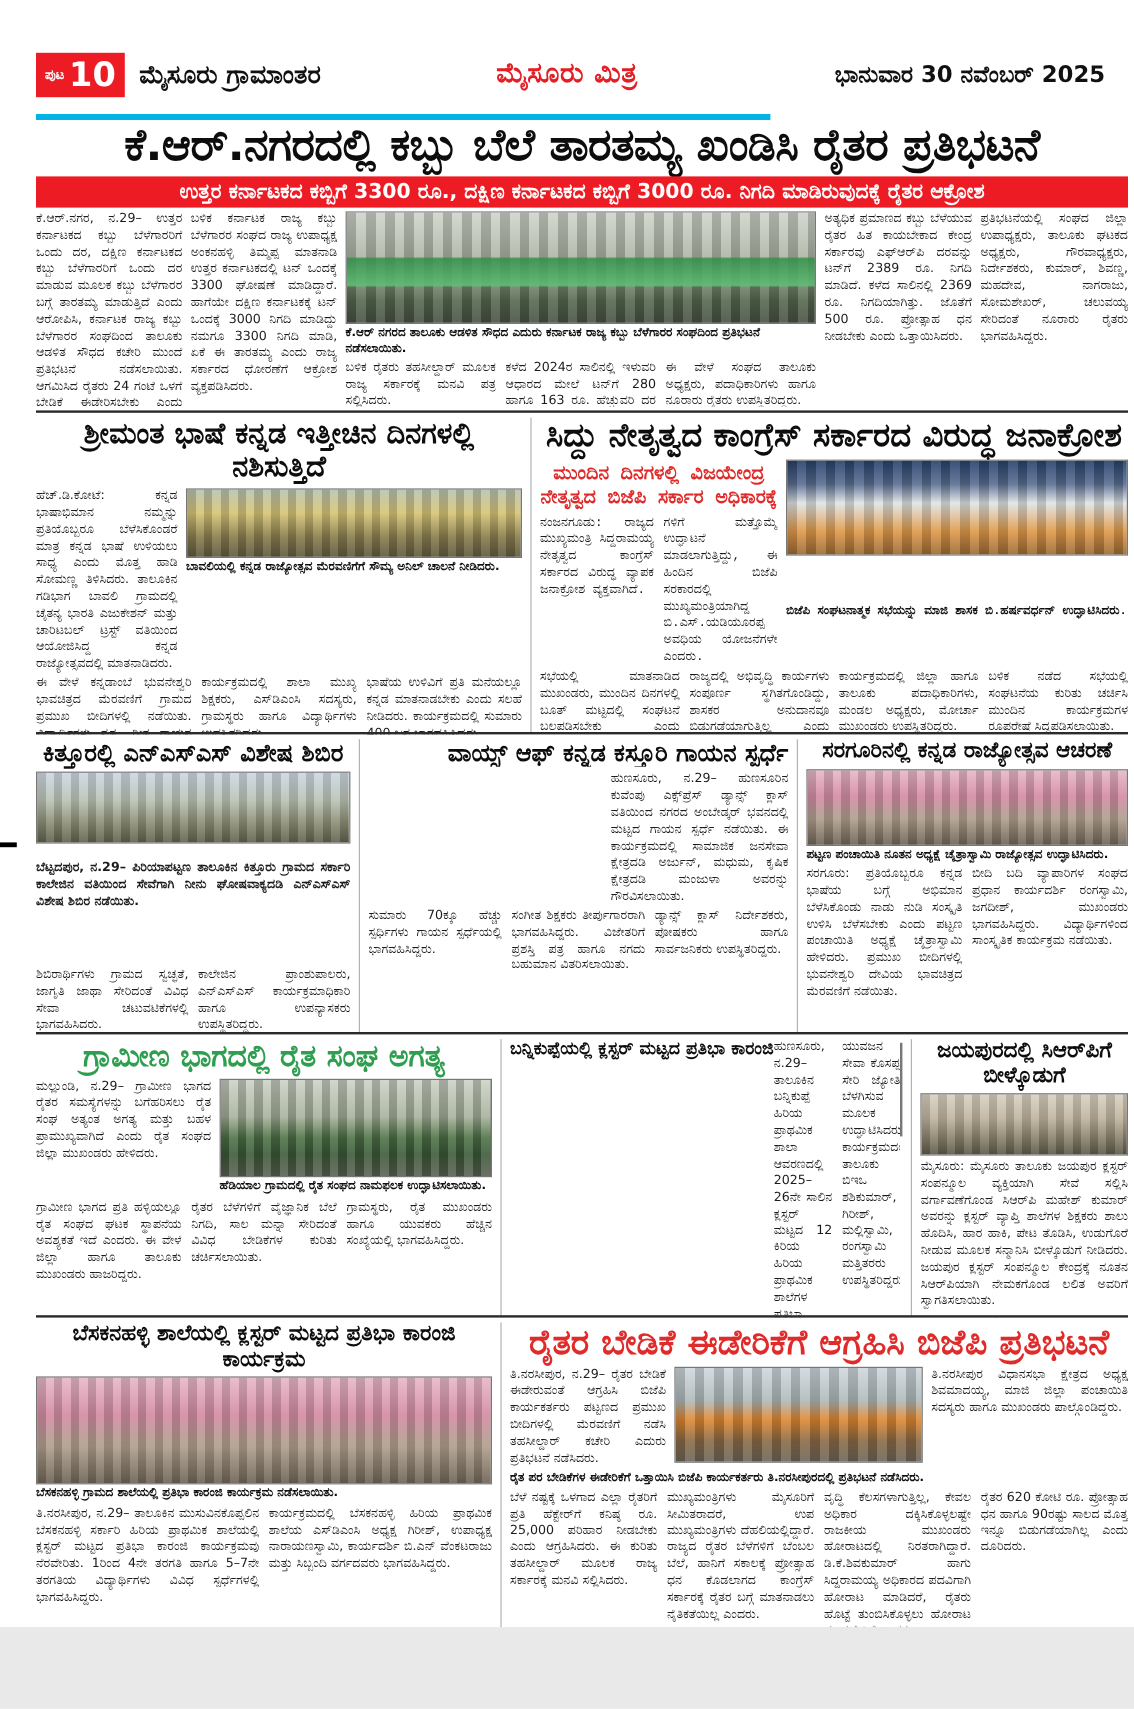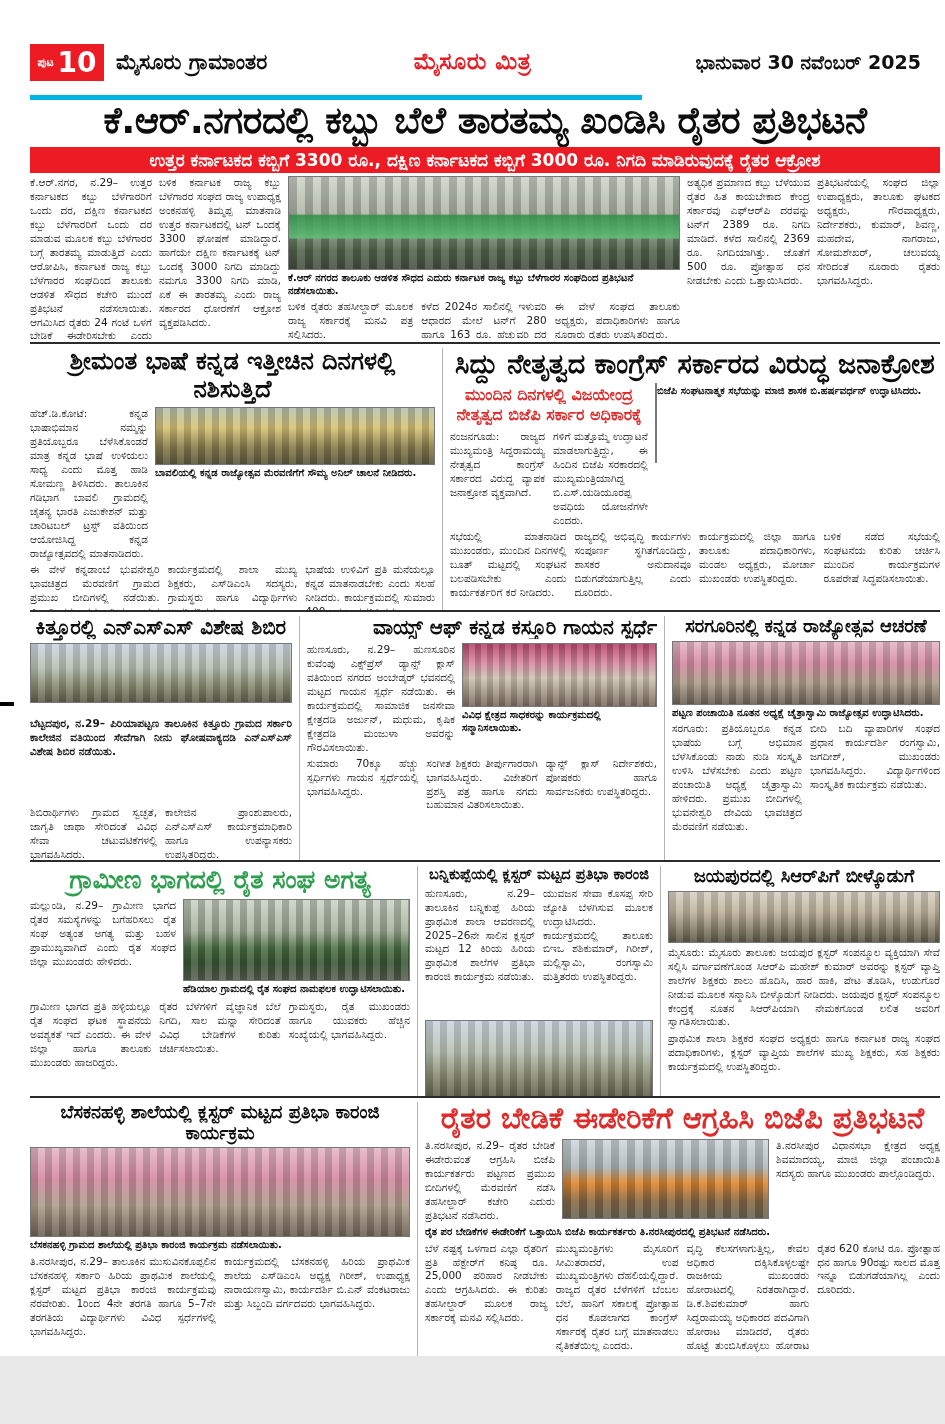--- a/index.html
+++ b/index.html
@@ -109,29 +109,29 @@
         </div>
         <div class="cols" style="flex:1;margin-top:2px;">
           <p class="col">ಈ ವೇಳೆ ಕನ್ನಡಾಂಬೆ ಭುವನೇಶ್ವರಿ ಭಾವಚಿತ್ರದ ಮೆರವಣಿಗೆ ಗ್ರಾಮದ ಪ್ರಮುಖ ಬೀದಿಗಳಲ್ಲಿ ನಡೆಯಿತು. ವಿದ್ಯಾರ್ಥಿಗಳು ನೃತ್ಯ, ಗೀತ ಗಾಯನ ಪ್ರದರ್ಶಿಸಿದರು.</p>
           <p class="col">ಕಾರ್ಯಕ್ರಮದಲ್ಲಿ ಶಾಲಾ ಮುಖ್ಯ ಶಿಕ್ಷಕರು, ಎಸ್‌ಡಿಎಂಸಿ ಸದಸ್ಯರು, ಗ್ರಾಮಸ್ಥರು ಹಾಗೂ ವಿದ್ಯಾರ್ಥಿಗಳು ಉಪಸ್ಥಿತರಿದ್ದರು.</p>
           <p class="col">ಭಾಷೆಯ ಉಳಿವಿಗೆ ಪ್ರತಿ ಮನೆಯಲ್ಲೂ ಕನ್ನಡ ಮಾತನಾಡಬೇಕು ಎಂದು ಸಲಹೆ ನೀಡಿದರು. ಕಾರ್ಯಕ್ರಮದಲ್ಲಿ ಸುಮಾರು 400 ಜನ ಭಾಗವಹಿಸಿದ್ದರು.</p>
         </div>
       </div>
       <div class="vr"></div>
       <div style="flex:1;display:flex;flex-direction:column;">
         <div class="hl" style="font-size:27px;">ಸಿದ್ದು ನೇತೃತ್ವದ ಕಾಂಗ್ರೆಸ್ ಸರ್ಕಾರದ ವಿರುದ್ಧ ಜನಾಕ್ರೋಶ</div>
-        <div class="row" style="flex:0 0 96px;">
+        <div class="row" style="flex:0 0 96px;font-family:Liberation Mono, monospace;">
           <div style="flex:0 0 198px;display:flex;flex-direction:column;">
             <div class="subhead-red">ಮುಂದಿನ ದಿನಗಳಲ್ಲಿ ವಿಜಯೇಂದ್ರ ನೇತೃತ್ವದ ಬಿಜೆಪಿ ಸರ್ಕಾರ ಅಧಿಕಾರಕ್ಕೆ</div>
             <div class="cols" style="flex:1;">
               <p class="col">ನಂಜನಗೂಡು: ರಾಜ್ಯದ ಮುಖ್ಯಮಂತ್ರಿ ಸಿದ್ದರಾಮಯ್ಯ ನೇತೃತ್ವದ ಕಾಂಗ್ರೆಸ್ ಸರ್ಕಾರದ ವಿರುದ್ಧ ವ್ಯಾಪಕ ಜನಾಕ್ರೋಶ ವ್ಯಕ್ತವಾಗಿದೆ.</p>
               <p class="col">ಗಳಿಗೆ ಮತ್ತೊಮ್ಮೆ ಉದ್ಘಾಟನೆ ಮಾಡಲಾಗುತ್ತಿದ್ದು, ಈ ಹಿಂದಿನ ಬಿಜೆಪಿ ಸರಕಾರದಲ್ಲಿ ಮುಖ್ಯಮಂತ್ರಿಯಾಗಿದ್ದ ಬಿ.ಎಸ್.ಯಡಿಯೂರಪ್ಪ ಅವಧಿಯ ಯೋಜನೆಗಳೇ ಎಂದರು.</p>
             </div>
           </div>
-          <div style="flex:1;display:flex;flex-direction:row;">
+          <div style="flex:1;display:flex;flex-direction:column;gap:40px;">
             <div class="photo ph-saffron" style="height:78px;"></div>
             <div class="cap">ಬಿಜೆಪಿ ಸಂಘಟನಾತ್ಮಕ ಸಭೆಯನ್ನು ಮಾಜಿ ಶಾಸಕ ಬಿ.ಹರ್ಷವರ್ಧನ್ ಉದ್ಘಾಟಿಸಿದರು.</div>
           </div>
         </div>
         <div class="cols" style="flex:1;margin-top:2px;">
           <p class="col">ಸಭೆಯಲ್ಲಿ ಮಾತನಾಡಿದ ಮುಖಂಡರು, ಮುಂದಿನ ದಿನಗಳಲ್ಲಿ ಬೂತ್ ಮಟ್ಟದಲ್ಲಿ ಸಂಘಟನೆ ಬಲಪಡಿಸಬೇಕು ಎಂದು ಕಾರ್ಯಕರ್ತರಿಗೆ ಕರೆ ನೀಡಿದರು.</p>
           <p class="col">ರಾಜ್ಯದಲ್ಲಿ ಅಭಿವೃದ್ಧಿ ಕಾರ್ಯಗಳು ಸಂಪೂರ್ಣ ಸ್ಥಗಿತಗೊಂಡಿದ್ದು, ಶಾಸಕರ ಅನುದಾನವೂ ಬಿಡುಗಡೆಯಾಗುತ್ತಿಲ್ಲ ಎಂದು ದೂರಿದರು.</p>
           <p class="col">ಕಾರ್ಯಕ್ರಮದಲ್ಲಿ ಜಿಲ್ಲಾ ಹಾಗೂ ತಾಲೂಕು ಪದಾಧಿಕಾರಿಗಳು, ಮಂಡಲ ಅಧ್ಯಕ್ಷರು, ಮೋರ್ಚಾ ಮುಖಂಡರು ಉಪಸ್ಥಿತರಿದ್ದರು.</p>
           <p class="col">ಬಳಿಕ ನಡೆದ ಸಭೆಯಲ್ಲಿ ಸಂಘಟನೆಯ ಕುರಿತು ಚರ್ಚಿಸಿ ಮುಂದಿನ ಕಾರ್ಯಕ್ರಮಗಳ ರೂಪರೇಷೆ ಸಿದ್ಧಪಡಿಸಲಾಯಿತು.</p>
         </div>
@@ -148,24 +148,20 @@
         <div class="cols" style="flex:1;margin-top:3px;align-items:flex-end;">
           <p class="col">ಶಿಬಿರಾರ್ಥಿಗಳು ಗ್ರಾಮದ ಸ್ವಚ್ಛತೆ, ಜಾಗೃತಿ ಜಾಥಾ ಸೇರಿದಂತೆ ವಿವಿಧ ಸೇವಾ ಚಟುವಟಿಕೆಗಳಲ್ಲಿ ಭಾಗವಹಿಸಿದರು.</p>
           <p class="col">ಕಾಲೇಜಿನ ಪ್ರಾಂಶುಪಾಲರು, ಎನ್ಎಸ್ಎಸ್ ಕಾರ್ಯಕ್ರಮಾಧಿಕಾರಿ ಹಾಗೂ ಉಪನ್ಯಾಸಕರು ಉಪಸ್ಥಿತರಿದ್ದರು.</p>
         </div>
       </div>
       <div class="vr"></div>
       <div style="flex:0 0 350px;display:flex;flex-direction:column;align-items:flex-end;">
         <div class="hl nowrap" style="font-size:20px;overflow:hidden;">ವಾಯ್ಸ್ ಆಫ್ ಕನ್ನಡ ಕಸ್ತೂರಿ ಗಾಯನ ಸ್ಪರ್ಧೆ</div>
         <div class="row" style="flex:0 0 86px;">
           <p class="col" style="flex:0 0 148px;">ಹುಣಸೂರು, ನ.29– ಹುಣಸೂರಿನ ಕುವೆಂಪು ಎಕ್ಸ್‌ಪ್ರೆಸ್ ಡ್ಯಾನ್ಸ್ ಕ್ಲಾಸ್ ವತಿಯಿಂದ ನಗರದ ಅಂಬೇಡ್ಕರ್ ಭವನದಲ್ಲಿ ಮಟ್ಟದ ಗಾಯನ ಸ್ಪರ್ಧೆ ನಡೆಯಿತು. ಈ ಕಾರ್ಯಕ್ರಮದಲ್ಲಿ ಸಾಮಾಜಿಕ ಜನಸೇವಾ ಕ್ಷೇತ್ರದಡಿ ಅರ್ಜುನ್, ಮಧುಮ, ಕೃಷಿಕ ಕ್ಷೇತ್ರದಡಿ ಮಂಜುಳಾ ಅವರನ್ನು ಗೌರವಿಸಲಾಯಿತು.</p>
-          <div style="flex:1;display:flex;flex-direction:column;">
-            <div class="photo ph-stage" style="height:62px;"></div>
-            <div class="cap">ವಿವಿಧ ಕ್ಷೇತ್ರದ ಸಾಧಕರನ್ನು ಕಾರ್ಯಕ್ರಮದಲ್ಲಿ ಸನ್ಮಾನಿಸಲಾಯಿತು.</div>
-          </div>
         </div>
         <div class="cols" style="flex:1;margin-top:2px;">
           <p class="col">ಸುಮಾರು 70ಕ್ಕೂ ಹೆಚ್ಚು ಸ್ಪರ್ಧಿಗಳು ಗಾಯನ ಸ್ಪರ್ಧೆಯಲ್ಲಿ ಭಾಗವಹಿಸಿದ್ದರು.</p>
           <p class="col">ಸಂಗೀತ ಶಿಕ್ಷಕರು ತೀರ್ಪುಗಾರರಾಗಿ ಭಾಗವಹಿಸಿದ್ದರು. ವಿಜೇತರಿಗೆ ಪ್ರಶಸ್ತಿ ಪತ್ರ ಹಾಗೂ ನಗದು ಬಹುಮಾನ ವಿತರಿಸಲಾಯಿತು.</p>
           <p class="col">ಡ್ಯಾನ್ಸ್ ಕ್ಲಾಸ್ ನಿರ್ದೇಶಕರು, ಪೋಷಕರು ಹಾಗೂ ಸಾರ್ವಜನಿಕರು ಉಪಸ್ಥಿತರಿದ್ದರು.</p>
         </div>
       </div>
       <div class="vr"></div>
       <div style="flex:1;display:flex;flex-direction:column;">
         <div class="hl" style="font-size:18px;">ಸರಗೂರಿನಲ್ಲಿ ಕನ್ನಡ ರಾಜ್ಯೋತ್ಸವ ಆಚರಣೆ</div>
@@ -190,21 +186,21 @@
             <div class="cap">ಹೆಡಿಯಾಲ ಗ್ರಾಮದಲ್ಲಿ ರೈತ ಸಂಘದ ನಾಮಫಲಕ ಉದ್ಘಾಟಿಸಲಾಯಿತು.</div>
           </div>
         </div>
         <div class="cols" style="flex:1;margin-top:2px;">
           <p class="col">ಗ್ರಾಮೀಣ ಭಾಗದ ಪ್ರತಿ ಹಳ್ಳಿಯಲ್ಲೂ ರೈತ ಸಂಘದ ಘಟಕ ಸ್ಥಾಪನೆಯ ಅವಶ್ಯಕತೆ ಇದೆ ಎಂದರು. ಈ ವೇಳೆ ಜಿಲ್ಲಾ ಹಾಗೂ ತಾಲೂಕು ಮುಖಂಡರು ಹಾಜರಿದ್ದರು.</p>
           <p class="col">ರೈತರ ಬೆಳೆಗಳಿಗೆ ವೈಜ್ಞಾನಿಕ ಬೆಲೆ ನಿಗದಿ, ಸಾಲ ಮನ್ನಾ ಸೇರಿದಂತೆ ವಿವಿಧ ಬೇಡಿಕೆಗಳ ಕುರಿತು ಚರ್ಚಿಸಲಾಯಿತು.</p>
           <p class="col">ಗ್ರಾಮಸ್ಥರು, ರೈತ ಮುಖಂಡರು ಹಾಗೂ ಯುವಕರು ಹೆಚ್ಚಿನ ಸಂಖ್ಯೆಯಲ್ಲಿ ಭಾಗವಹಿಸಿದ್ದರು.</p>
         </div>
       </div>
       <div class="vr"></div>
-      <div style="flex:0 0 228px;display:flex;flex-direction:column;">
+      <div style="flex:0 0 228px;display:flex;flex-direction:row;">
         <div class="hl nowrap" style="font-size:14.5px;overflow:hidden;">ಬನ್ನಿಕುಪ್ಪೆಯಲ್ಲಿ ಕ್ಲಸ್ಟರ್ ಮಟ್ಟದ ಪ್ರತಿಭಾ ಕಾರಂಜಿ</div>
         <div class="cols" style="flex:1;">
           <p class="col">ಹುಣಸೂರು, ನ.29– ತಾಲೂಕಿನ ಬನ್ನಿಕುಪ್ಪೆ ಹಿರಿಯ ಪ್ರಾಥಮಿಕ ಶಾಲಾ ಆವರಣದಲ್ಲಿ 2025–26ನೇ ಸಾಲಿನ ಕ್ಲಸ್ಟರ್ ಮಟ್ಟದ 12 ಕಿರಿಯ ಹಿರಿಯ ಪ್ರಾಥಮಿಕ ಶಾಲೆಗಳ ಪ್ರತಿಭಾ ಕಾರಂಜಿ ಕಾರ್ಯಕ್ರಮ ನಡೆಯಿತು.</p>
           <p class="col">ಯುವಜನ ಸೇವಾ ಕೊಸಪ್ಪ ಸೇರಿ ಜ್ಯೋತಿ ಬೆಳಗಿಸುವ ಮೂಲಕ ಉದ್ಘಾಟಿಸಿದರು. ಕಾರ್ಯಕ್ರಮದಲ್ಲಿ ತಾಲೂಕು ಬಿಇಒ ಶಶಿಕುಮಾರ್, ಗಿರೀಶ್, ಮಲ್ಲಿಸ್ವಾಮಿ, ರಂಗಸ್ವಾಮಿ ಮತ್ತಿತರರು ಉಪಸ್ಥಿತರಿದ್ದರು.</p>
         </div>
         <div class="photo ph-school" style="height:76px;margin-top:3px;"></div>
       </div>
       <div class="vr"></div>
       <div style="flex:1;display:flex;flex-direction:column;">
         <div class="hl" style="font-size:18px;">ಜಯಪುರದಲ್ಲಿ ಸಿಆರ್‌ಪಿಗೆ ಬೀಳ್ಕೊಡುಗೆ</div>

